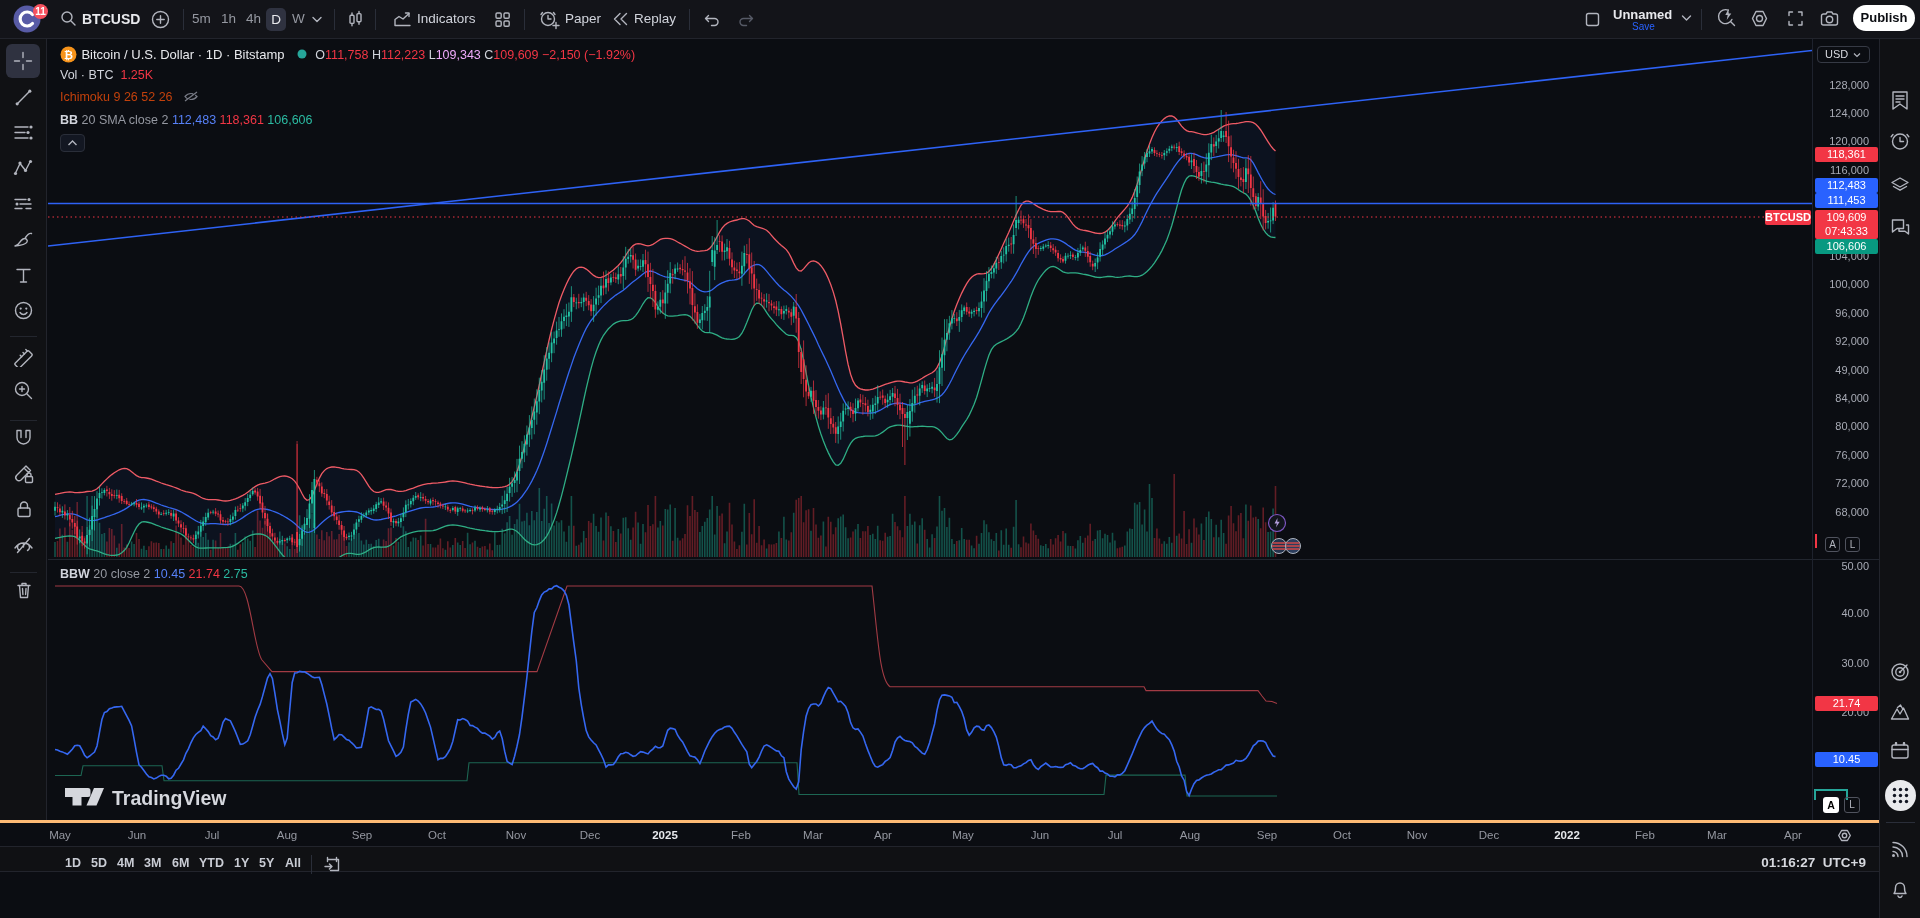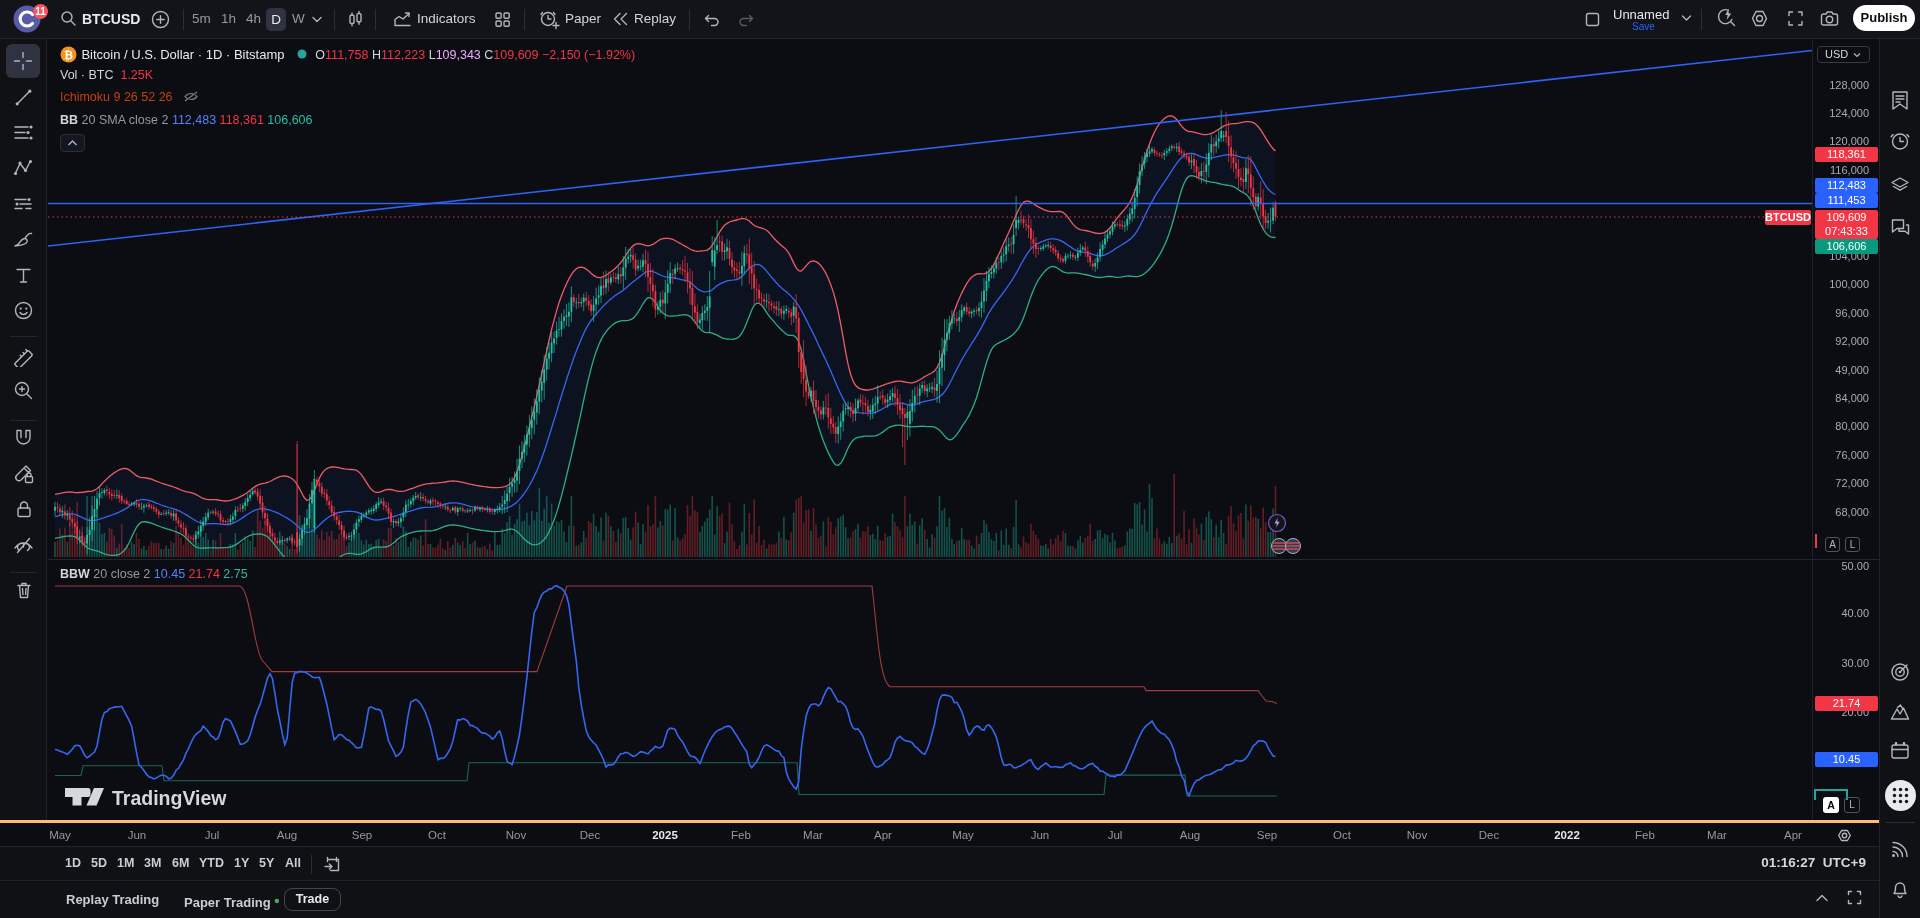--- a/index.html
+++ b/index.html
@@ -7,21 +7,21 @@
 .ic{stroke:#b2b5be;fill:none;stroke-width:1.4;stroke-linecap:round;stroke-linejoin:round}
 .icf{fill:#b2b5be;stroke:none}
 .sep{width:1px;background:#2a2e39}
 .tt{color:#d1d4dc;font-size:13.5px}
 .gr{color:#9598a1}
 #topbar{left:0;top:0;width:1920px;height:39px;background:#131419;border-bottom:1px solid #22242c}
 #leftbar{left:0;top:39px;width:47px;height:781px;background:#101114;border-right:1px solid #22242c}
 #rightbar{left:1879px;top:39px;width:41px;height:879px;background:#101114;border-left:1px solid #22242c}
 #axisr{left:1812px;top:39px;width:67px;height:781px;background:#0b0d12;border-left:1px solid #1e222d}
 #taxis{left:0;top:820px;width:1879px;height:26px;background:#0b0d12;border-top:3px solid #fdba74}
-#tb2{left:0;top:846px;width:1879px;height:35px;background:#101114;border-top:1px solid #22242c;border-bottom:1px solid #22242c}
+#tb2{left:0;top:846px;width:1879px;height:26px;background:#101114;border-top:1px solid #22242c;border-bottom:1px solid #22242c}
 #botbar{left:0;top:882px;width:1879px;height:36px;background:#101114}
 .mon{position:absolute;top:6px;font-size:11.5px;color:#9598a1;transform:translateX(-50%)}
 .mony{color:#e6e8ec;font-weight:bold}
 .pl{position:absolute;right:10px;font-size:11px;color:#a8abb5;transform:translateY(-50%)}
 .tag{position:absolute;left:2px;width:63px;font-size:11px;color:#fff;text-align:center;border-radius:2px;line-height:15px;height:15px}
 .rngb{color:#c9ccd4;font-size:12.5px;font-weight:bold}
 </style></head><body>
 <div id="app">
 
 <div class="ab" id="plot" style="left:48px;top:39px;width:1764px;height:781px">
@@ -159,45 +159,34 @@
       <div class="mon" style="left:1793px">Apr</div>
   <svg class="ab" style="left:1836px;top:4px" width="17" height="17" viewBox="0 0 17 17">
         <path class="ic" d="M5.6 3.5 h5.8 l2.9 5 l-2.9 5 H5.6 l-2.9 -5 z"></path>
         <circle class="ic" cx="8.5" cy="8.5" r="2.2"></circle>
       </svg>
 </div>
 
 <div class="ab" id="tb2">
   <div class="ab rngb" style="left:65px;top:9px">1D</div>
   <div class="ab rngb" style="left:91px;top:9px">5D</div>
-  <div class="ab rngb" style="left:117px;top:9px">1M</div>
+  <div class="ab rngb" style="left:117px;top:9px">4M</div>
   <div class="ab rngb" style="left:144px;top:9px">3M</div>
   <div class="ab rngb" style="left:172px;top:9px">6M</div>
   <div class="ab rngb" style="left:199px;top:9px">YTD</div>
   <div class="ab rngb" style="left:234px;top:9px">1Y</div>
   <div class="ab rngb" style="left:259px;top:9px">5Y</div>
   <div class="ab rngb" style="left:285px;top:9px">All</div>
   <div class="ab sep" style="left:311px;top:8px;height:19px"></div>
   <svg class="ab" style="left:322px;top:7px" width="21" height="21" viewBox="0 0 21 21">
         <path class="ic" d="M5.5 5.5 h11 v11 h-8 M5.5 3.5 v4 M14.5 3.5 v4 M3 12.5 h7 m-2.6 -2.6 l2.6 2.6 l-2.6 2.6"></path>
       </svg>
   <div class="ab" style="right:13px;top:8px;color:#d6d8de;font-size:13.5px;font-weight:bold">01:16:27&nbsp;&nbsp;UTC+9</div>
 </div>
 
-<div class="ab" id="botbar">
-  <div class="ab tt" style="left:66px;top:10px;color:#c9ccd4;font-weight:bold;font-size:13px">Replay Trading</div>
-  <div class="ab tt" style="left:184px;top:10px;color:#c9ccd4;font-weight:bold;font-size:13px">Paper Trading <span style="color:#4caf50;font-size:15px;vertical-align:1px">•</span></div>
-  <div class="ab" style="left:284px;top:6px;width:57px;height:23px;border:1px solid #434651;border-radius:8px;color:#e6e8ec;font-size:12.5px;font-weight:bold;text-align:center;line-height:21px">Trade</div>
-  <svg class="ab" style="left:1813px;top:7px" width="18" height="18" viewBox="0 0 18 18">
-        <path class="ic" d="M4 11.5 l5 -5 l5 5"></path>
-      </svg>
-  <svg class="ab" style="left:1845px;top:6px" width="19" height="19" viewBox="0 0 19 19">
-        <path class="ic" d="M6.5 3.5 h-3 v3 M12.5 3.5 h3 v3 M6.5 15.5 h-3 v-3 M12.5 15.5 h3 v-3"></path>
-      </svg>
-</div>
 
 <div class="ab" id="topbar">
   <svg class="ab" style="left:12px;top:3px" width="38" height="32" viewBox="0 0 38 32">
     <circle cx="15" cy="16" r="13.5" fill="#585ba6"></circle>
     <path d="M20.5 11.5 a7 7 0 1 0 0 9" stroke="#fff" stroke-width="3.2" fill="none" stroke-linecap="round"></path>
     <circle cx="28.5" cy="8.5" r="7.5" fill="#f7525f"></circle>
     <text x="28.5" y="12" font-size="10" font-weight="bold" fill="#fff" text-anchor="middle">11</text>
   </svg>
   <svg class="ab" style="left:60px;top:10px" width="17" height="17" viewBox="0 0 17 17">
         <circle class="ic" cx="7" cy="7" r="5" stroke-width="1.6"></circle>
@@ -249,21 +238,21 @@
   <svg class="ab" style="left:702px;top:10px" width="19" height="18" viewBox="0 0 19 18">
         <path class="ic" d="M3.5 8.5 h9 a3.5 3.5 0 0 1 0 7 h-3 M6.5 5.5 l-3 3 l3 3"></path>
       </svg>
   <svg class="ab" style="left:737px;top:10px" width="19" height="18" viewBox="0 0 19 18">
         <path d="M15.5 8.5 h-9 a3.5 3.5 0 0 0 0 7 h3 M12.5 5.5 l3 3 l-3 3" stroke="#565a66" fill="none" stroke-width="1.4" stroke-linecap="round" stroke-linejoin="round"></path>
       </svg>
 
   <svg class="ab" style="left:1584px;top:11px" width="17" height="17" viewBox="0 0 17 17">
         <rect class="ic" x="2.5" y="2.5" width="12" height="12" rx="2"></rect>
       </svg>
-  <div class="ab" style="left:1613px;top:7px;color:#e8e9ed;font-size:13px;font-weight:normal">Unnamed</div>
+  <div class="ab" style="left:1613px;top:7px;color:#e8e9ed;font-size:13px;font-weight:bold">Unnamed</div>
   <div class="ab" style="left:1632px;top:21px;color:#2962ff;font-size:10px">Save</div>
   <svg class="ab" style="left:1680px;top:14px" width="13" height="9">
         <path class="ic" d="M2.5 2 l4 4 l4 -4"></path>
       </svg>
   <div class="ab sep" style="left:1701px;top:9px;height:21px"></div>
   <svg class="ab" style="left:1715px;top:7px" width="22" height="23" viewBox="0 0 22 23">
         <path class="ic" d="M13.3 3.2 a7 7 0 1 0 3.6 9.3 M15.5 14.5 l4 4"></path>
         <path class="icf" d="M13.5 2 l-3.2 6 h2.4 l-1 5 l4.6 -6.6 h-2.6 z"></path>
       </svg>
   <svg class="ab" style="left:1749px;top:8px" width="21" height="21" viewBox="0 0 21 21">

